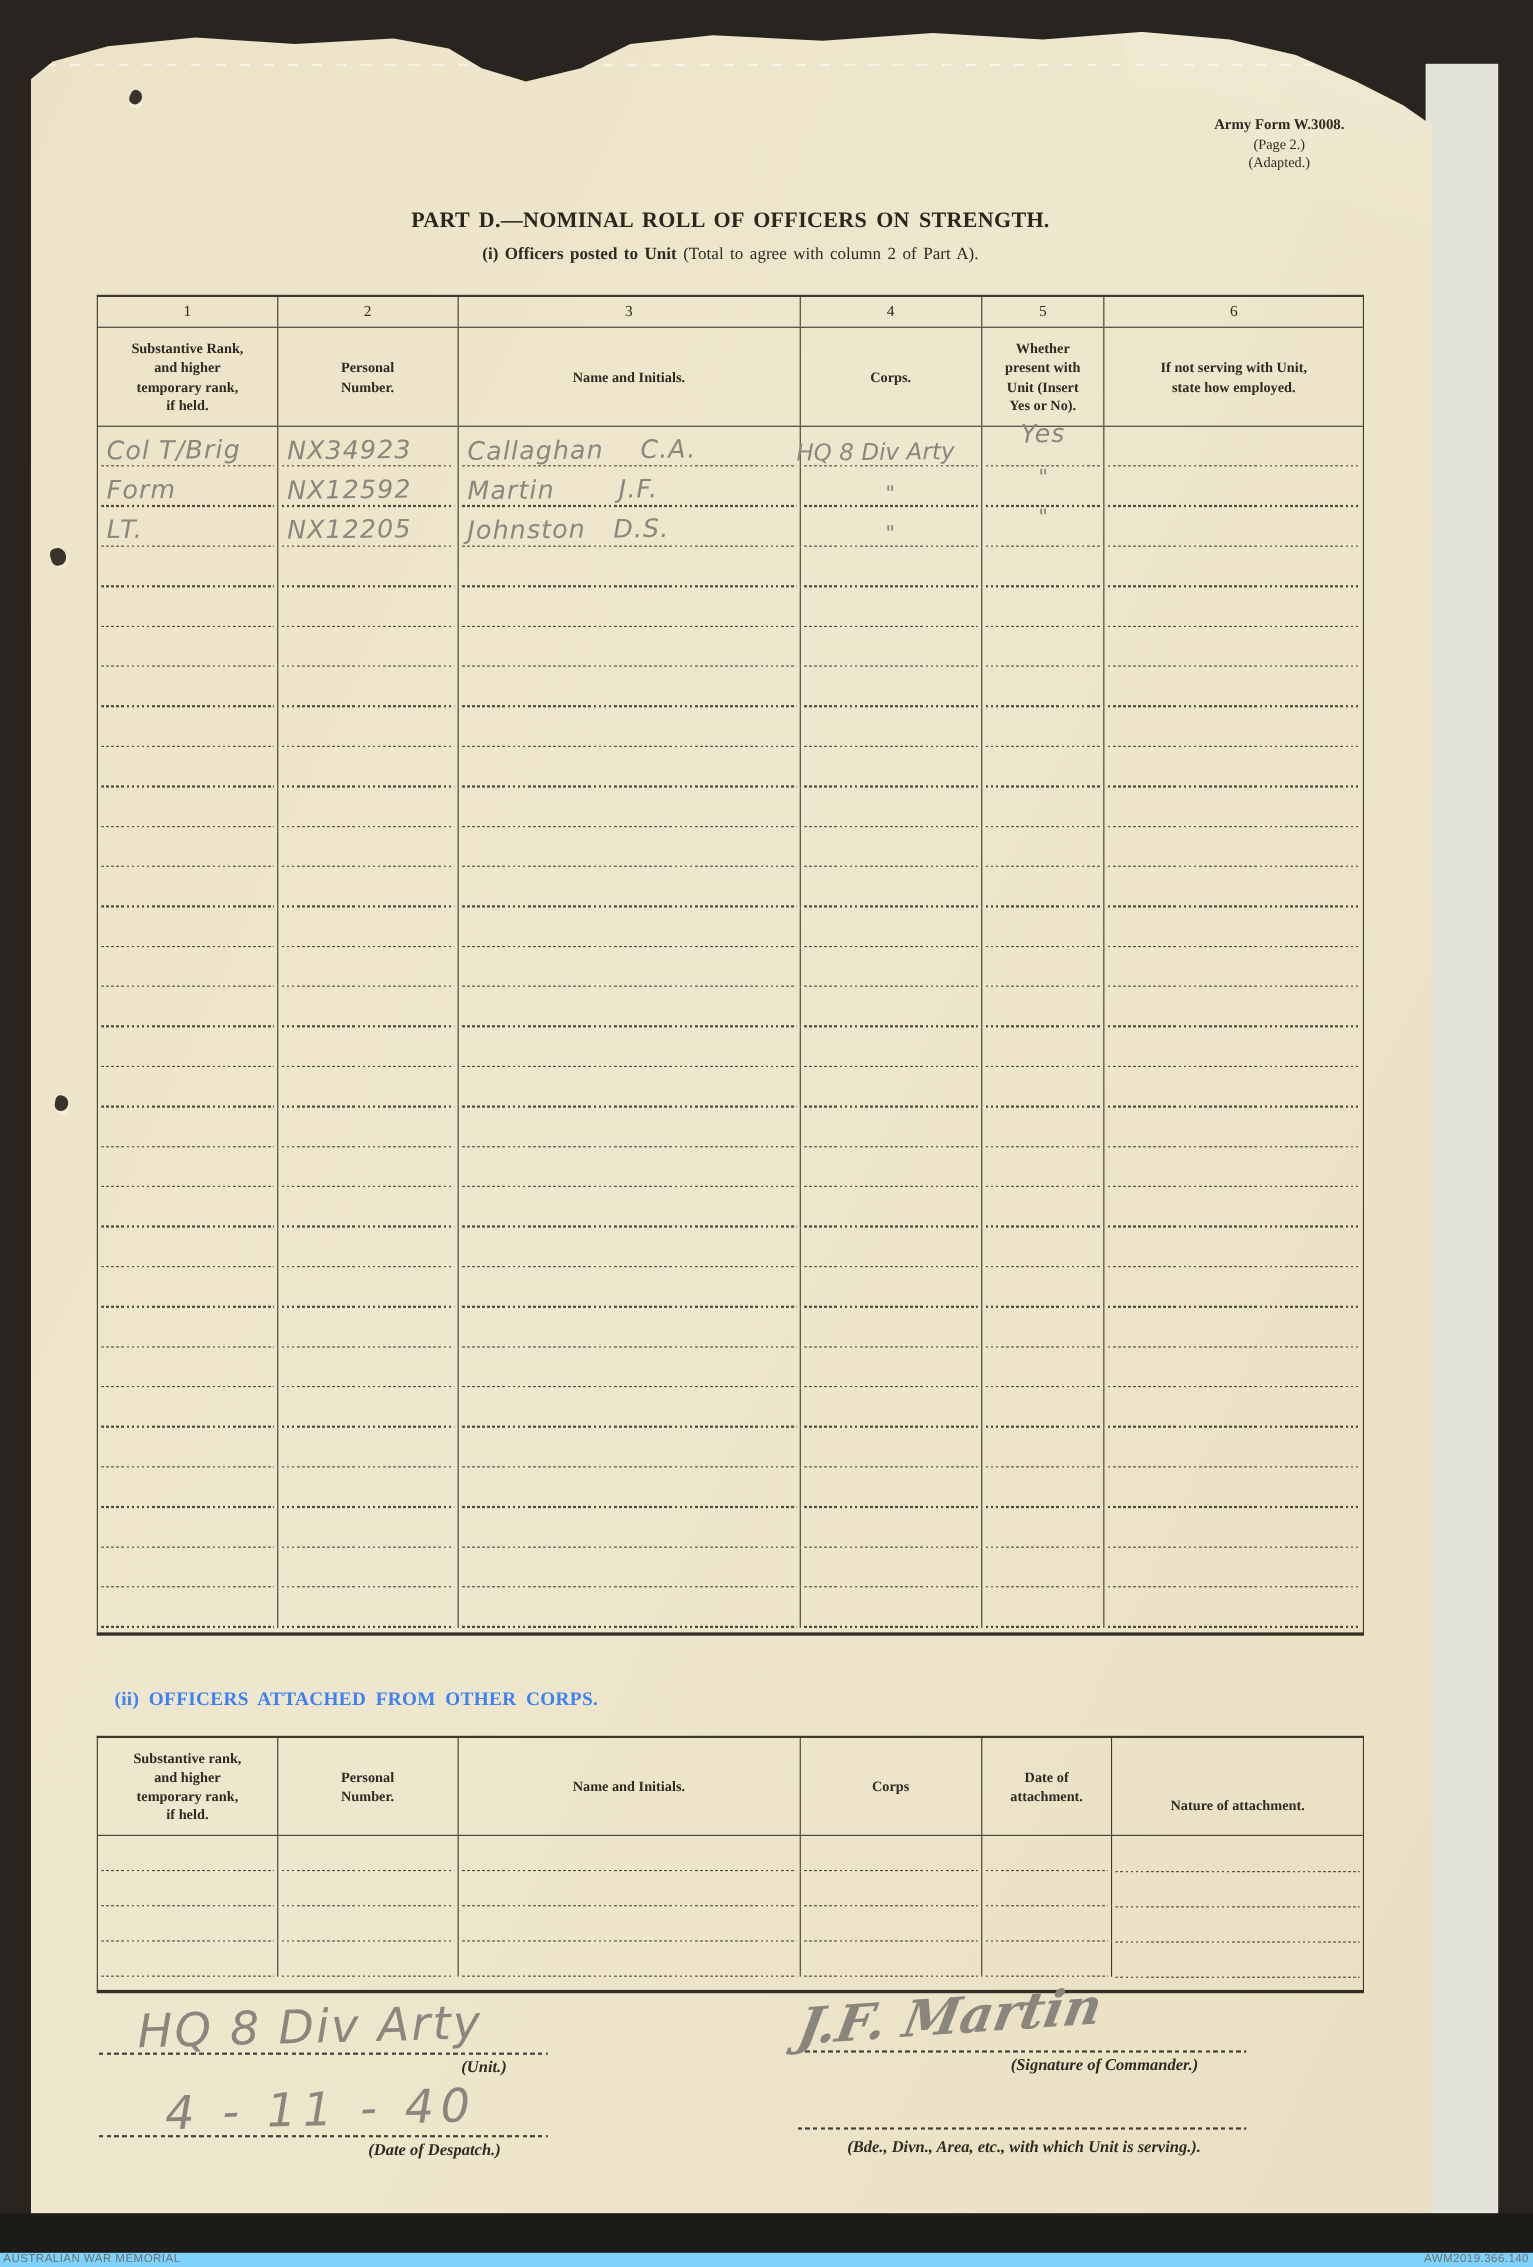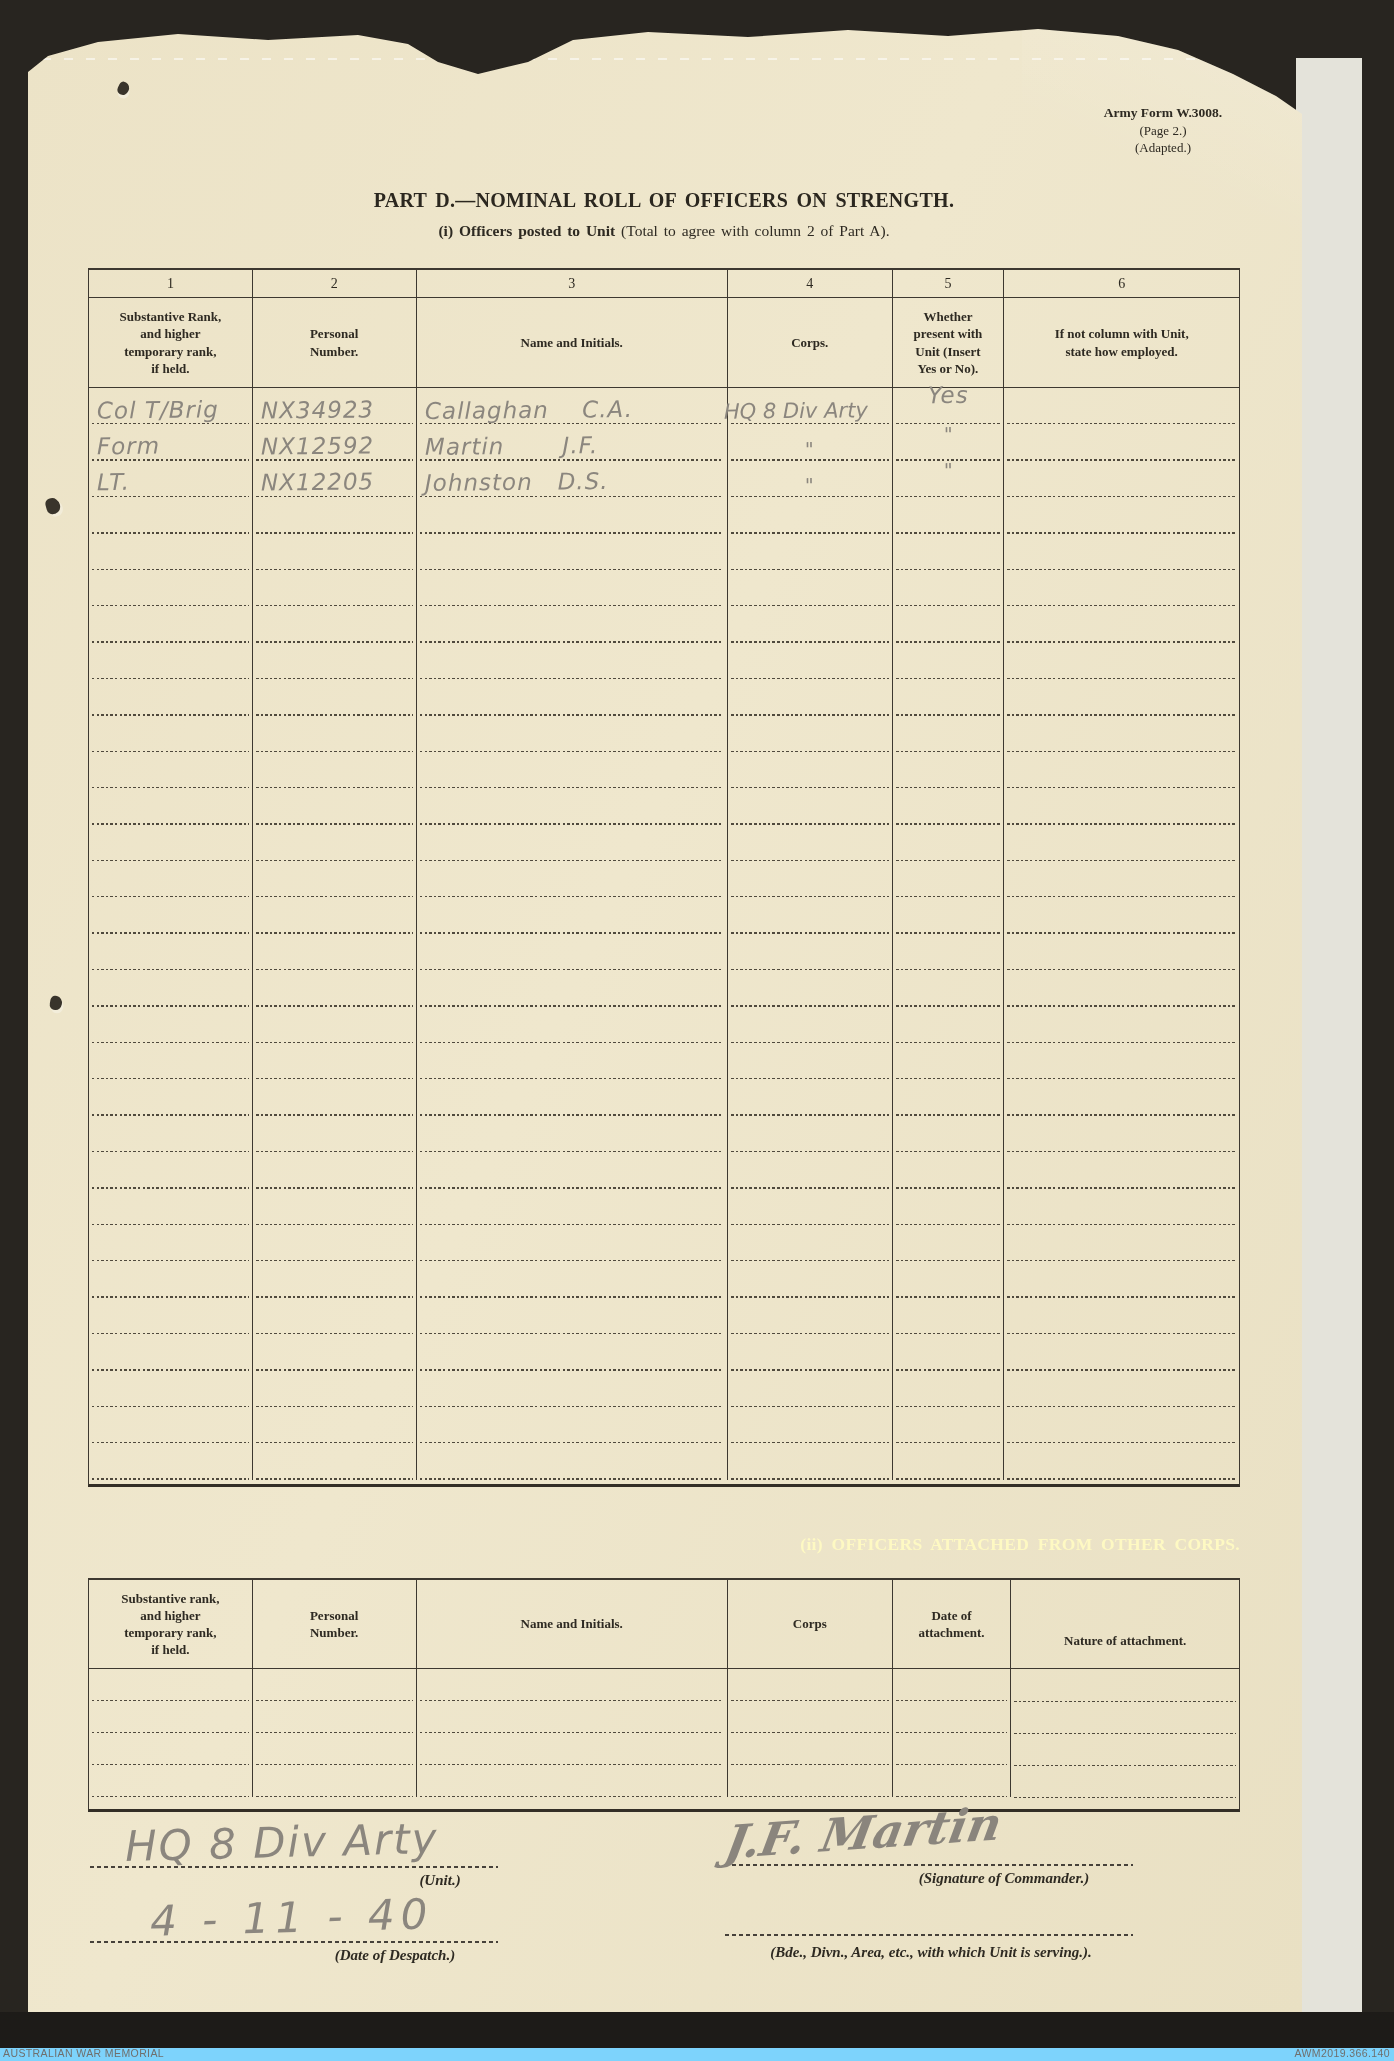--- a/index.html
+++ b/index.html
@@ -18,21 +18,21 @@
   .hole{position:absolute;background:#39342b;border-radius:40% 60% 55% 45%;z-index:2;}
   .hole.h1{left:118px;top:82px;width:11px;height:13px;transform:rotate(25deg);box-shadow:2px 3px 0 rgba(255,255,255,.35);}
   .hole.h2{left:46px;top:498px;width:14px;height:16px;transform:rotate(-15deg);box-shadow:2px 3px 0 rgba(255,255,255,.3);}
   .hole.h3{left:50px;top:996px;width:12px;height:14px;transform:rotate(10deg);box-shadow:2px 3px 0 rgba(255,255,255,.3);}
   .abs{position:absolute;z-index:2;}
   .form-ref{left:1075px;top:104px;width:176px;text-align:center;font:13px/1.32 "Liberation Serif",serif;color:#2e2a22;}
   .form-ref .l1{font-weight:700;font-size:13.5px;}
   .doc-title{left:88px;top:189px;width:1152px;text-align:center;font:700 20px "Liberation Serif",serif;color:#2b271f;letter-spacing:.3px;word-spacing:3px;}
   .doc-subtitle{left:88px;top:222px;width:1152px;text-align:center;font:15.5px "Liberation Serif",serif;color:#2e2a22;word-spacing:2px;}
   .doc-subtitle .b{font-weight:700;}
-  .sec2-title{left:88px;top:1534px;width:1152px;text-align:right;font:700 17.5px "Liberation Serif",serif;color:#fef9c3;word-spacing:4px;letter-spacing:.3px;}
+  .sec2-title{left:104px;top:1534px;width:1152px;text-align:left;font:700 17.5px "Liberation Serif",serif;color:#3b82f6;word-spacing:4px;letter-spacing:.3px;}
 
   
   .t-wrap{position:absolute;left:88px;width:1152px;z-index:2;box-sizing:border-box;
     border:1.3px solid #3d3830;border-top-width:2.2px;border-bottom:3px solid #332e26;}
   .t1{top:268px;}
   .t2{top:1578px;}
   .t-numrow,.t-headrow,.t-row{display:flex;width:100%;}
   .t-numrow{height:27px;border-bottom:1.3px solid #3d3830;}
   .t-headrow{height:89px;border-bottom:1.4px solid #3d3830;}
   .t2 .t-headrow{height:88px;}
@@ -118,21 +118,21 @@
 temporary rank,
 if held.</div>
         <div class="t-cell t-head w1">Personal
 Number.</div>
         <div class="t-cell t-head w2">Name and Initials.</div>
         <div class="t-cell t-head w3">Corps.</div>
         <div class="t-cell t-head w4">Whether
 present with
 Unit (Insert
 Yes or No).</div>
-        <div class="t-cell t-head w5">If not column with Unit,
+        <div class="t-cell t-head w5">If not serving with Unit,
 state how employed.</div>
       </div>
       <div class="t-body">
         <div class="t-row">
           <div class="t-cell t-entry w0">
             <div class="pencil">Col T/Brig</div>
           </div>
           <div class="t-cell t-entry w1">
             <div class="pencil">NX34923</div>
           </div>

